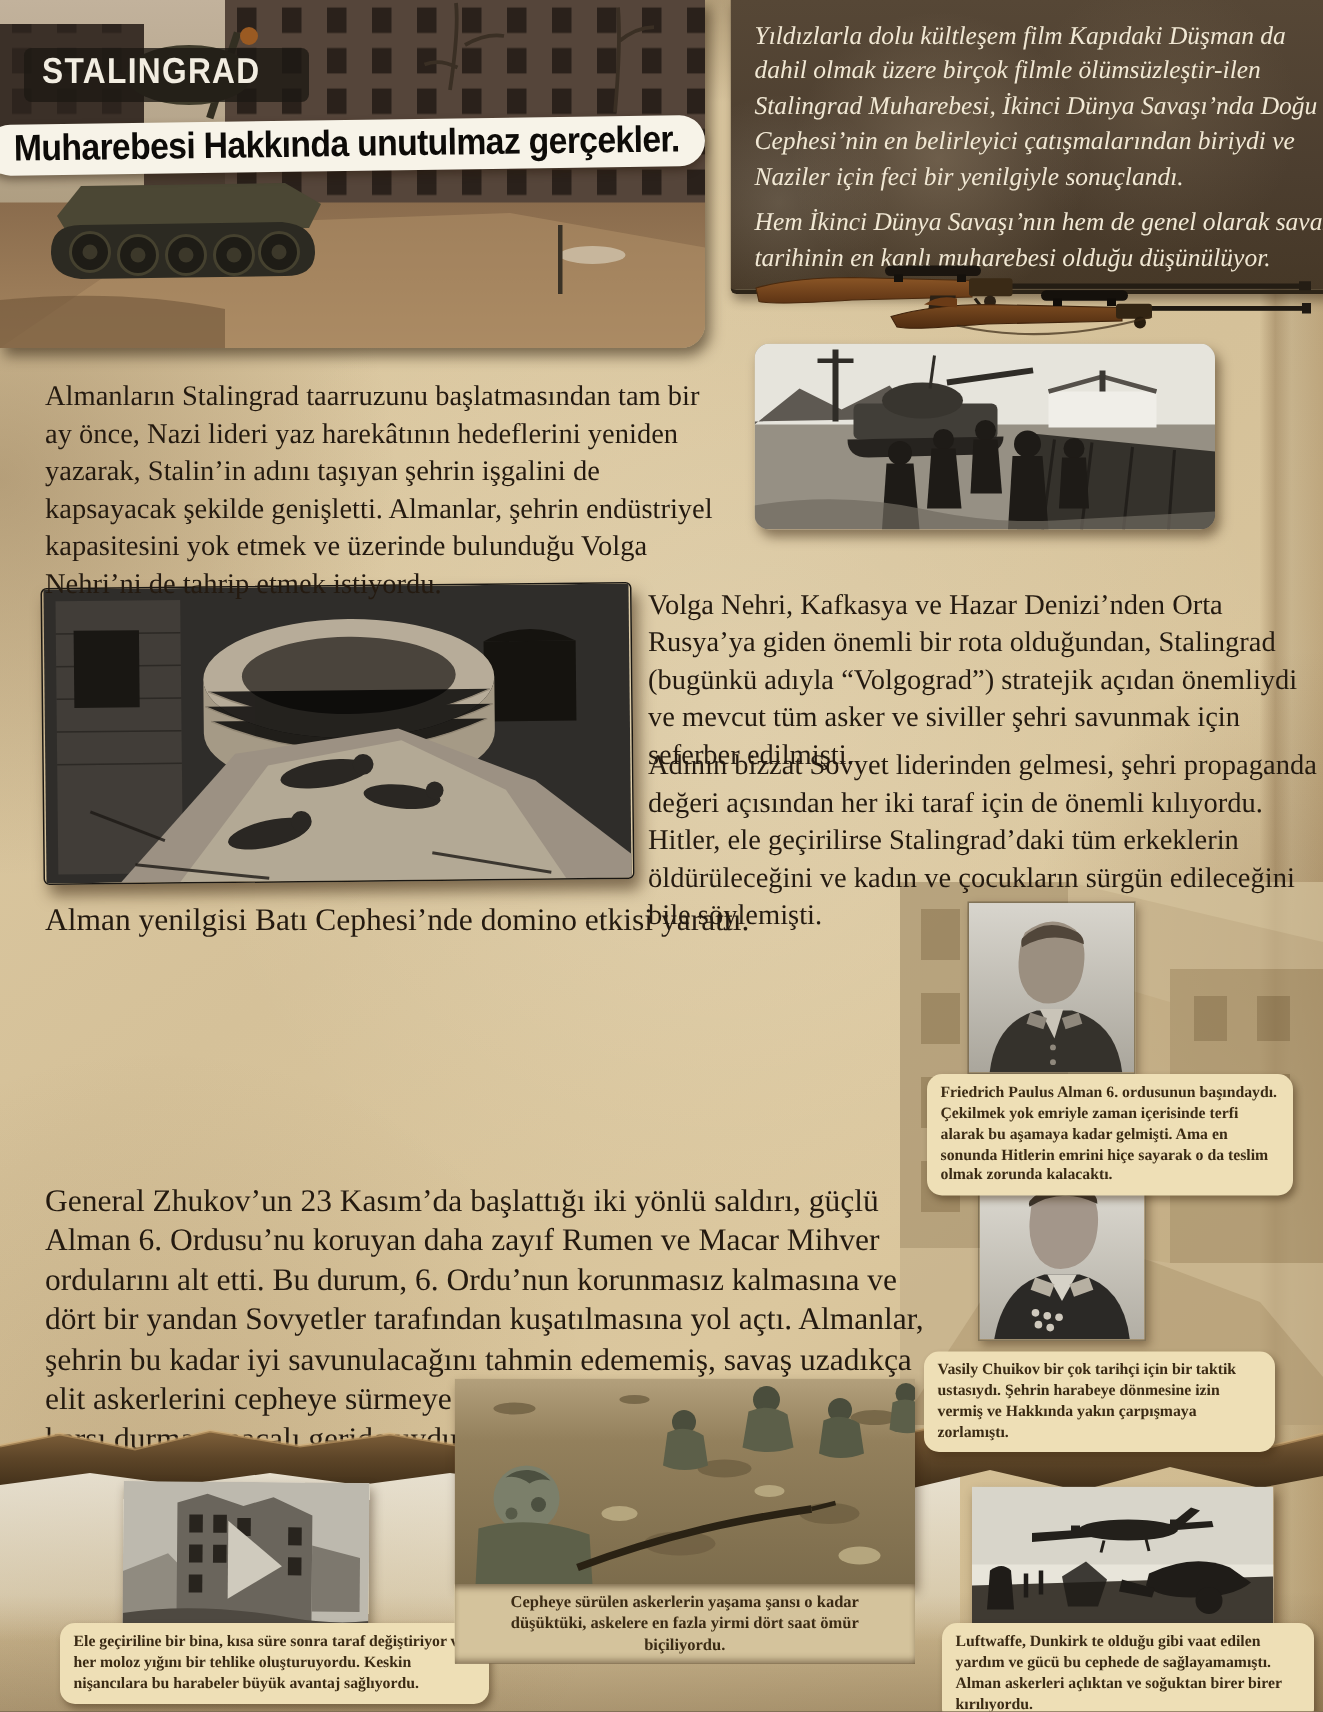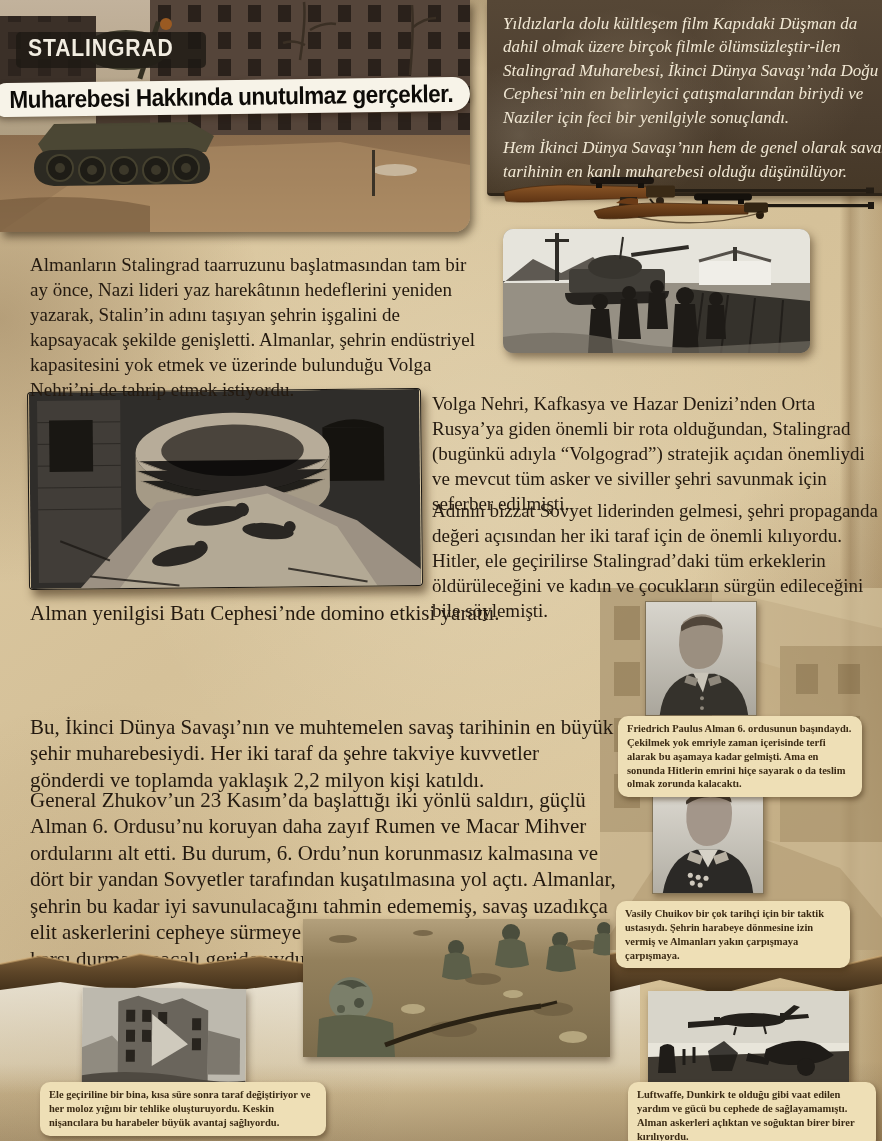--- a/index.html
+++ b/index.html
@@ -289,21 +289,20 @@
   </div>
 
   <div class="abs txt para" style="left:432px; top:391px; width:452px;">Volga Nehri, Kafkasya ve Hazar Denizi’nden Orta Rusya’ya giden önemli bir rota olduğundan, Stalingrad (bugünkü adıyla “Volgograd”) stratejik açıdan önemliydi ve mevcut tüm asker ve siviller şehri savunmak için seferber edilmişti.</div>
 
   <div class="abs txt para" style="left:432px; top:498px; width:452px;">Adının bizzat Sovyet liderinden gelmesi, şehri propaganda değeri açısından her iki taraf için de önemli kılıyordu. Hitler, ele geçirilirse Stalingrad’daki tüm erkeklerin öldürüleceğini ve kadın ve çocukların sürgün edileceğini bile söylemişti.</div>
 
   <div class="abs txt para-sm" style="left:30px; top:600px; width:586px;">
     <div>Alman yenilgisi Batı Cephesi’nde domino etkisi yarattı.</div>
   </div>
 
-  <div class="abs txt para-sm" style="left:30px; top:714px; width:586px;">Bu, İkinci Dünya Savaşı’nın ve muhtemelen savaş tarihinin en büyük şehir muharebesiydi. Her iki taraf da şehre takviye kuvvetler gönderdi ve toplamda yaklaşık 2,2 milyon kişi katıldı.</div>
 
   <div class="abs txt para-sm" style="left:30px; top:787px; width:586px;">General Zhukov’un 23 Kasım’da başlattığı iki yönlü saldırı, güçlü Alman 6. Ordusu’nu koruyan daha zayıf Rumen ve Macar Mihver ordularını alt etti. Bu durum, 6. Ordu’nun korunmasız kalmasına ve dört bir yandan Sovyetler tarafından kuşatılmasına yol açtı. Almanlar, şehrin bu kadar iyi savunulacağını tahmin edememiş, savaş uzadıkça elit askerlerini cepheye sürmeye başlamıştı. Bu yüzden kuşatma ya karşı durma amaçalı geride uydu devletlerin orduları bırakılmıştı.</div>
 
   <div class="abs photo ruins-bg">
     <svg viewBox="0 0 282 362">
       <rect width="282" height="362" fill="#c6b28c"></rect>
       <rect x="0" y="0" width="112" height="244" fill="#ab9671"></rect>
       <g fill="#8a744f">
         <rect x="14" y="18" width="26" height="34"></rect>
           <rect x="58" y="18" width="26" height="34"></rect>
@@ -367,21 +366,21 @@
       <g fill="#cfc9bd">
         <circle cx="38" cy="104" r="2.6"></circle>
           <circle cx="46" cy="106" r="2.6"></circle>
           <circle cx="54" cy="107" r="2.6"></circle>
         <circle cx="40" cy="112" r="2.6"></circle>
           <circle cx="48" cy="114" r="2.6"></circle>
       </g>
     </svg>
   </div>
 
-  <div class="abs caption-pill caption-chuikov">Vasily Chuikov bir çok tarihçi için bir taktik ustasıydı. Şehrin harabeye dönmesine izin vermiş ve Almanları yakın çarpışmaya çarpışmaya.</div>
+  <div class="abs caption-pill caption-chuikov">Vasily Chuikov bir çok tarihçi için bir taktik ustasıydı. Şehrin harabeye dönmesine izin vermiş ve Hakkında yakın çarpışmaya zorlamıştı.</div>
 
   <div class="abs light-strip"></div>
 
   <svg class="abs crumple" viewBox="0 0 882 54" preserveAspectRatio="none">
     <defs>
         <linearGradient id="crum" x1="0" y1="0" x2="0" y2="1">
       <stop offset="0" stop-color="#86663e"></stop>
           <stop offset=".5" stop-color="#5d4528"></stop>
           <stop offset="1" stop-color="#3f2e18"></stop>
         </linearGradient>
@@ -458,20 +457,23 @@
         <circle cx="48" cy="80" r="22" fill="#7b7f6a"></circle>
         <path d="M34,66 a22,22 0 0 1 30,2 q-8,-2 -14,2 q-8,-6 -16,-4 Z" fill="#4c5040"></path>
         <circle cx="56" cy="84" r="5" fill="#4c5040"></circle>
           <circle cx="38" cy="90" r="4" fill="#565a48"></circle>
         <path d="M16,100 q34,-10 74,4 L92,138 L14,138 Z" fill="#5d6049"></path>
       </g>
       <path d="M82,126 C140,104 190,94 238,87" stroke="#2a2214" stroke-width="5" fill="none"></path>
       <path d="M238,87 l16,-4" stroke="#2a2214" stroke-width="3" fill="none"></path>
     </svg>
   </div>
+  <div class="abs caption-strip">
+    <span>Cepheye sürülen askerlerin yaşama şansı o kadar düşüktüki, askelere en fazla yirmi dört saat ömür biçiliyordu.</span>
+  </div>
 
   <div class="abs photo photo-plane">
     <svg viewBox="0 0 201 94">
       <rect width="201" height="94" fill="#d8d5ca"></rect>
       <rect x="0" y="52" width="201" height="16" fill="#e8e5da"></rect>
       <g fill="#23201b">
         <polygon points="40,31 160,23 161,27 40,37"></polygon>
         <ellipse cx="104" cy="29" rx="33" ry="7"></ellipse>
         <polygon points="130,27 146,14 152,16 138,28"></polygon>
         <rect x="66" y="26" width="6" height="8"></rect>

